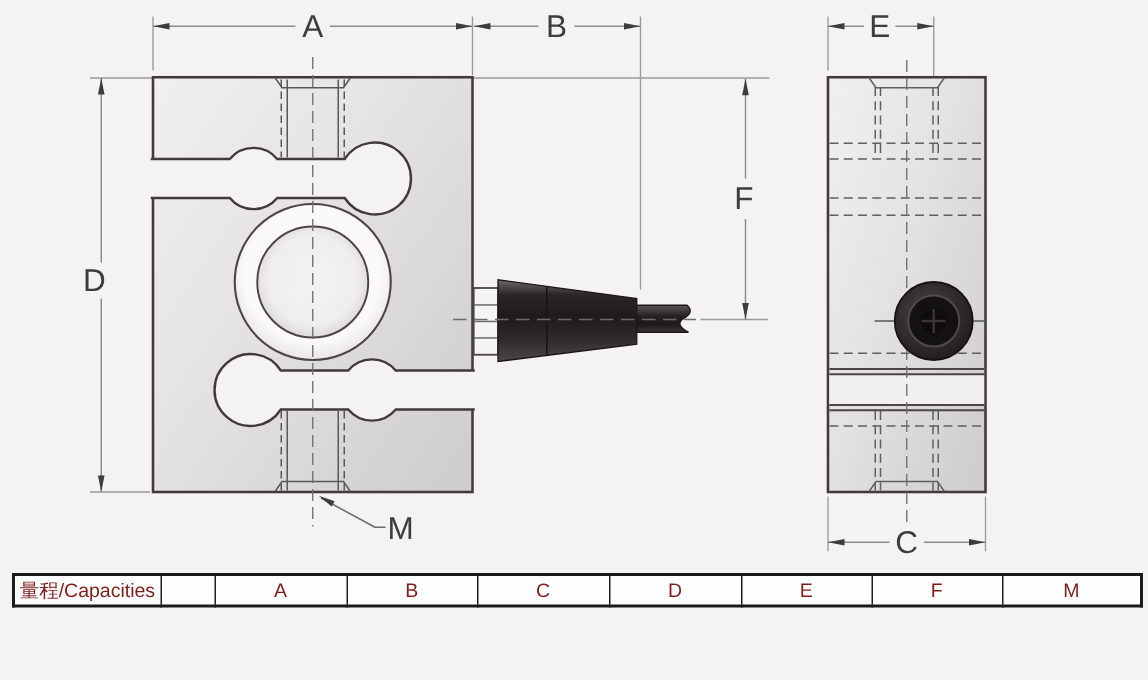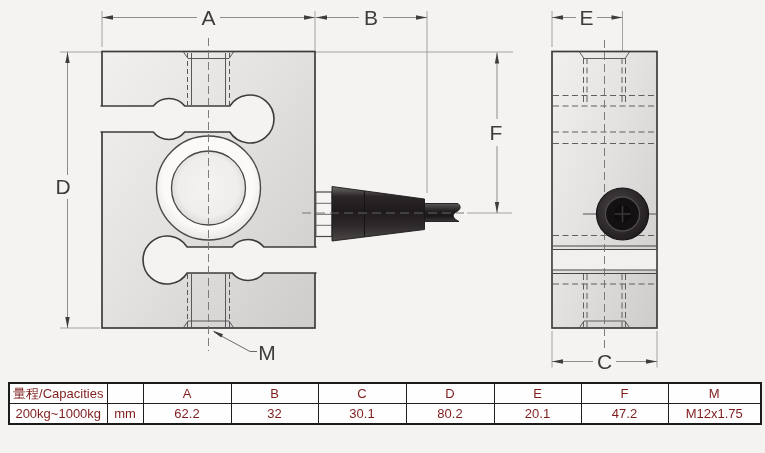--- a/index.html
+++ b/index.html
@@ -218,27 +218,16 @@
       <th>量程/Capacities</th>
       <th></th>
       <th>A</th>
       <th>B</th>
       <th>C</th>
       <th>D</th>
       <th>E</th>
       <th>F</th>
       <th>M</th>
     </tr>
-    <tr>
-      <td>200kg~1000kg</td>
-      <td>mm</td>
-      <td>62.2</td>
-      <td>32</td>
-      <td>30.1</td>
-      <td>80.2</td>
-      <td>20.1</td>
-      <td>47.2</td>
-      <td>M12x1.75</td>
-    </tr>
   </tbody>
 </table>
 
 </div>
 
 </body></html>

